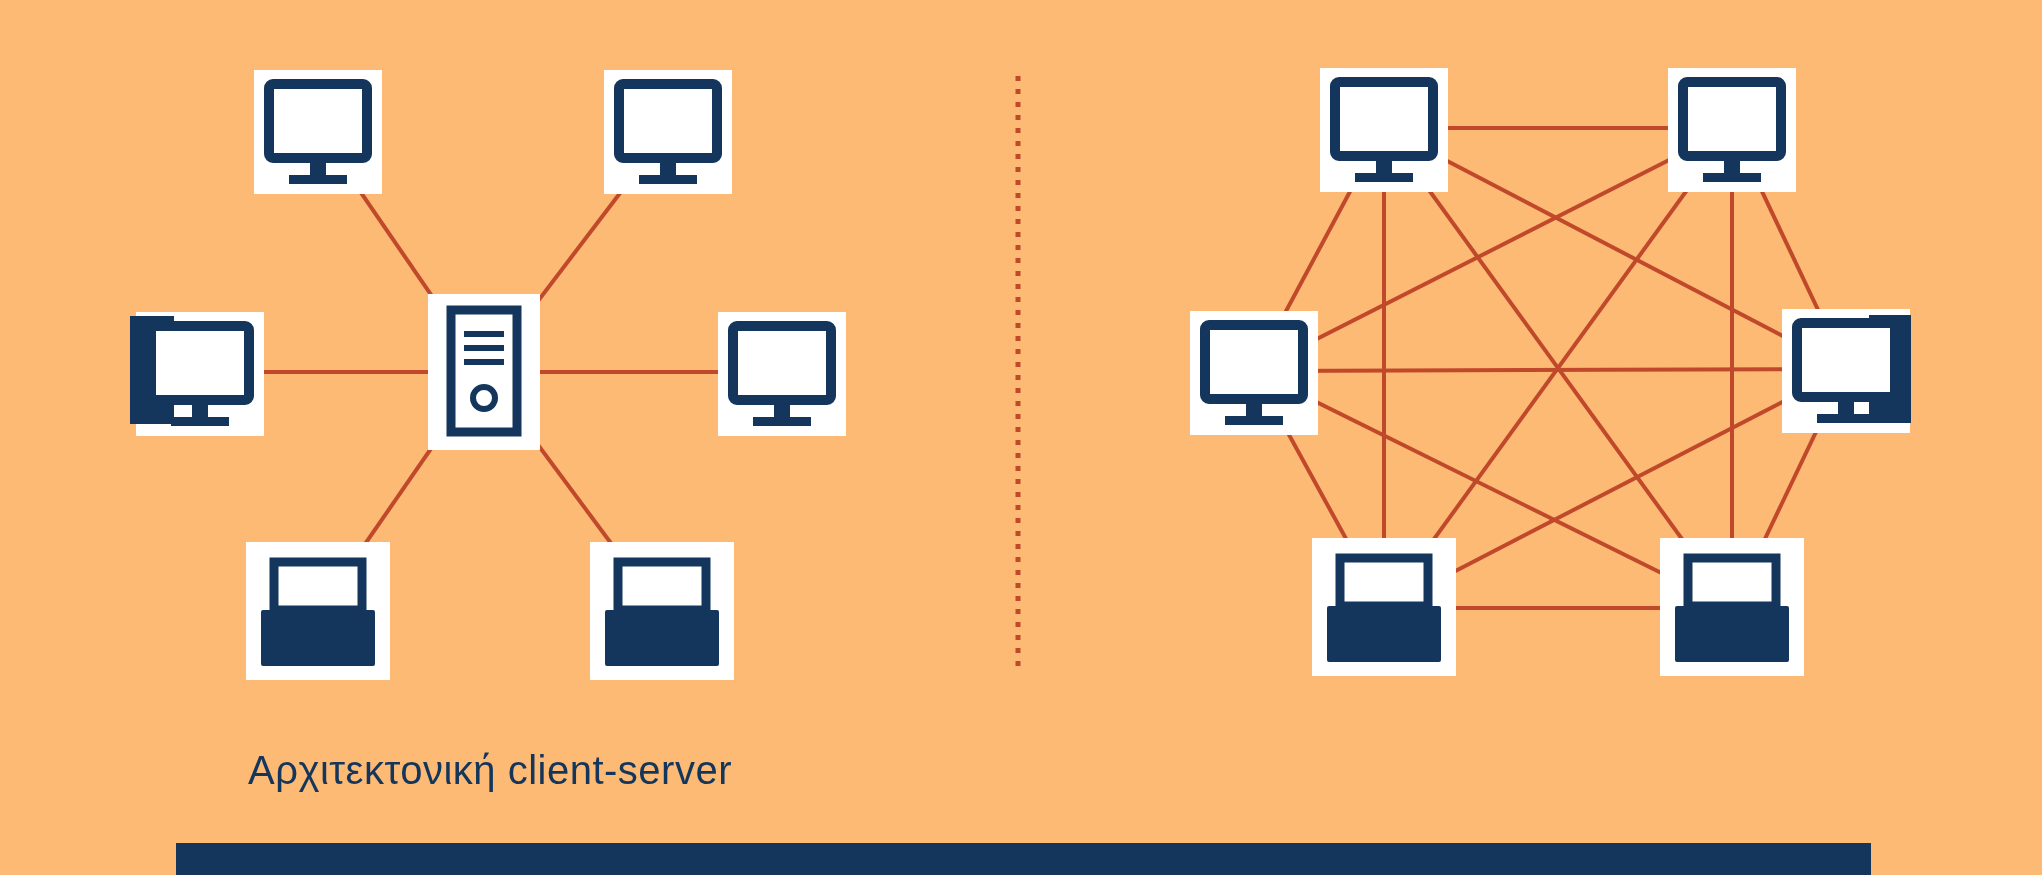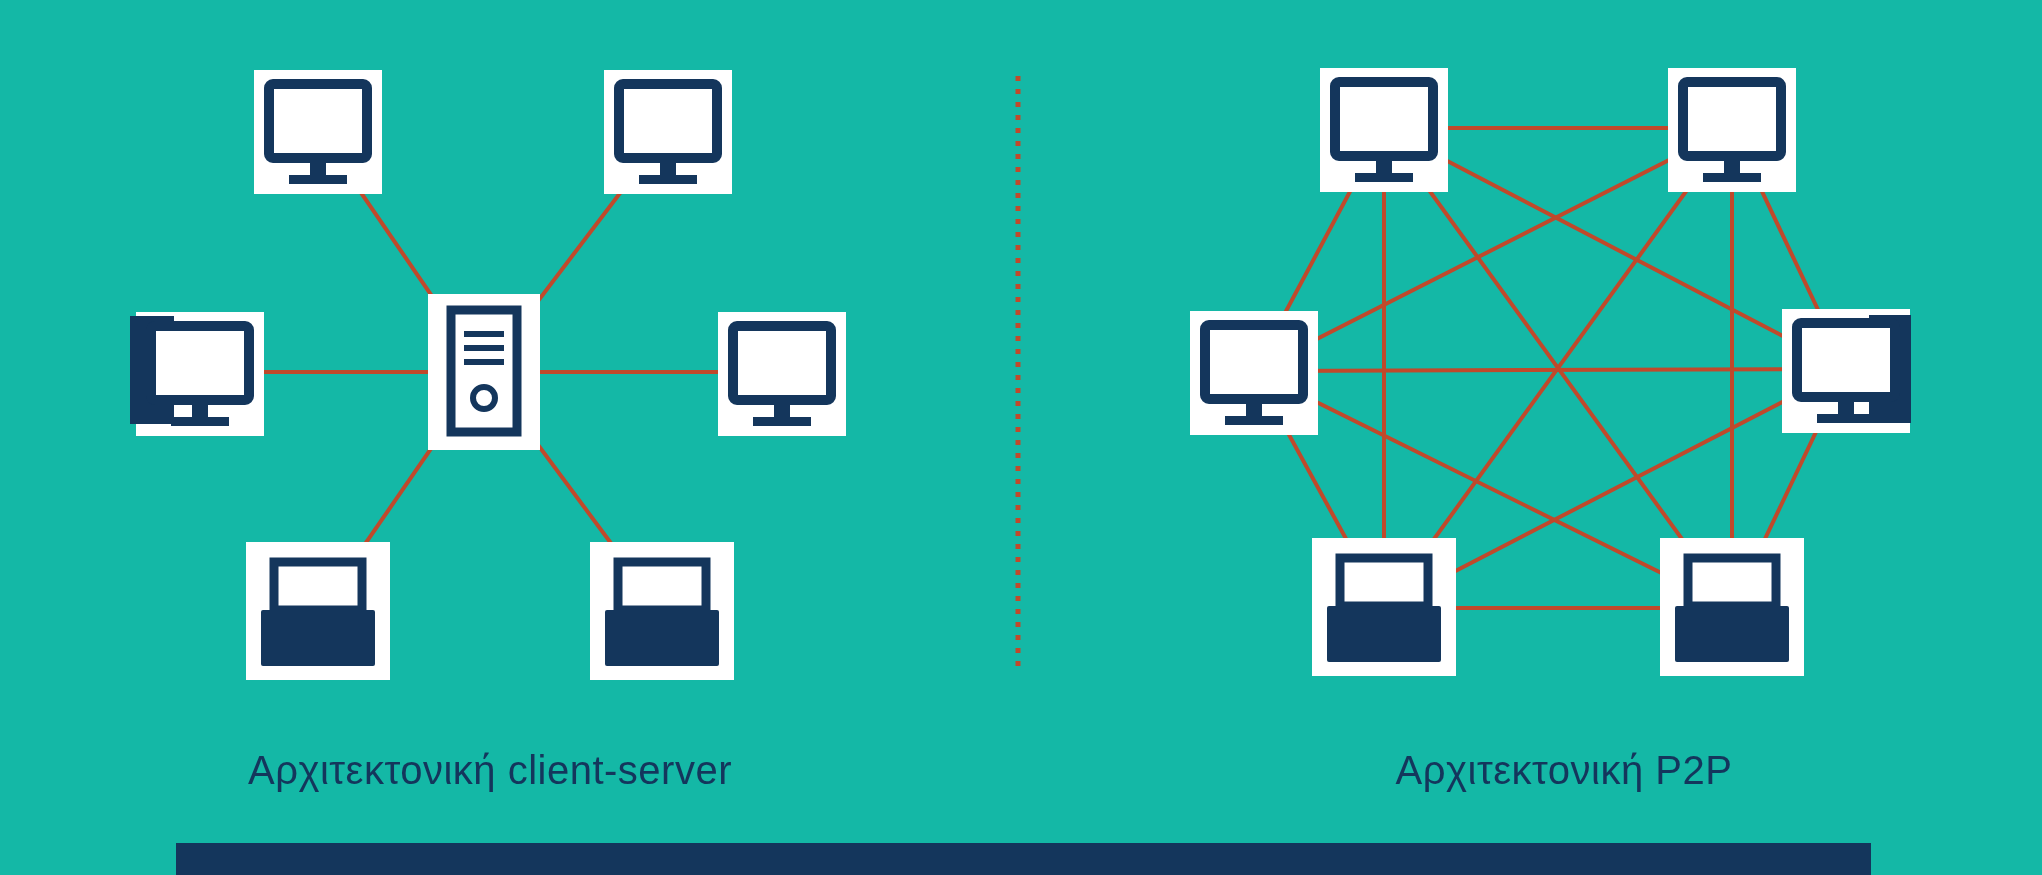--- a/index.html
+++ b/index.html
@@ -1,19 +1,19 @@
 <!DOCTYPE html>
 <html><head>
 <meta charset="utf-8">
 <style>
   html,body{margin:0;padding:0;background:#ffffff;}
   .stage{
     position:relative;
     width:2042px;height:875px;
-    background:#14b8a6;
+    background:#fdba74;
     overflow:hidden;
     font-family:"Liberation Sans", sans-serif;
   }
   .stage svg{position:absolute;left:0;top:0;}
   .diagram-label{
     position:absolute;
     transform:translateX(-50%);
     color:#14365c;
     font-size:40px;
     font-weight:400;
@@ -144,15 +144,14 @@
     </g>
     <g>
       <rect x="1684" y="554" width="96" height="10" fill="#14365c"></rect>
       <rect x="1688" y="558" width="88" height="48" fill="#ffffff" stroke="#14365c" stroke-width="9"></rect>
       <rect x="1675" y="606" width="114" height="56" rx="2" fill="#14365c"></rect>
     </g>
   </svg>
 
   <div class="diagram-label label-left">Αρχιτεκτονική client-server</div>
 
-  <div class="diagram-label label-right">Αρχιτεκτονική P2P</div>
 
 </div>
 
 </body></html>

